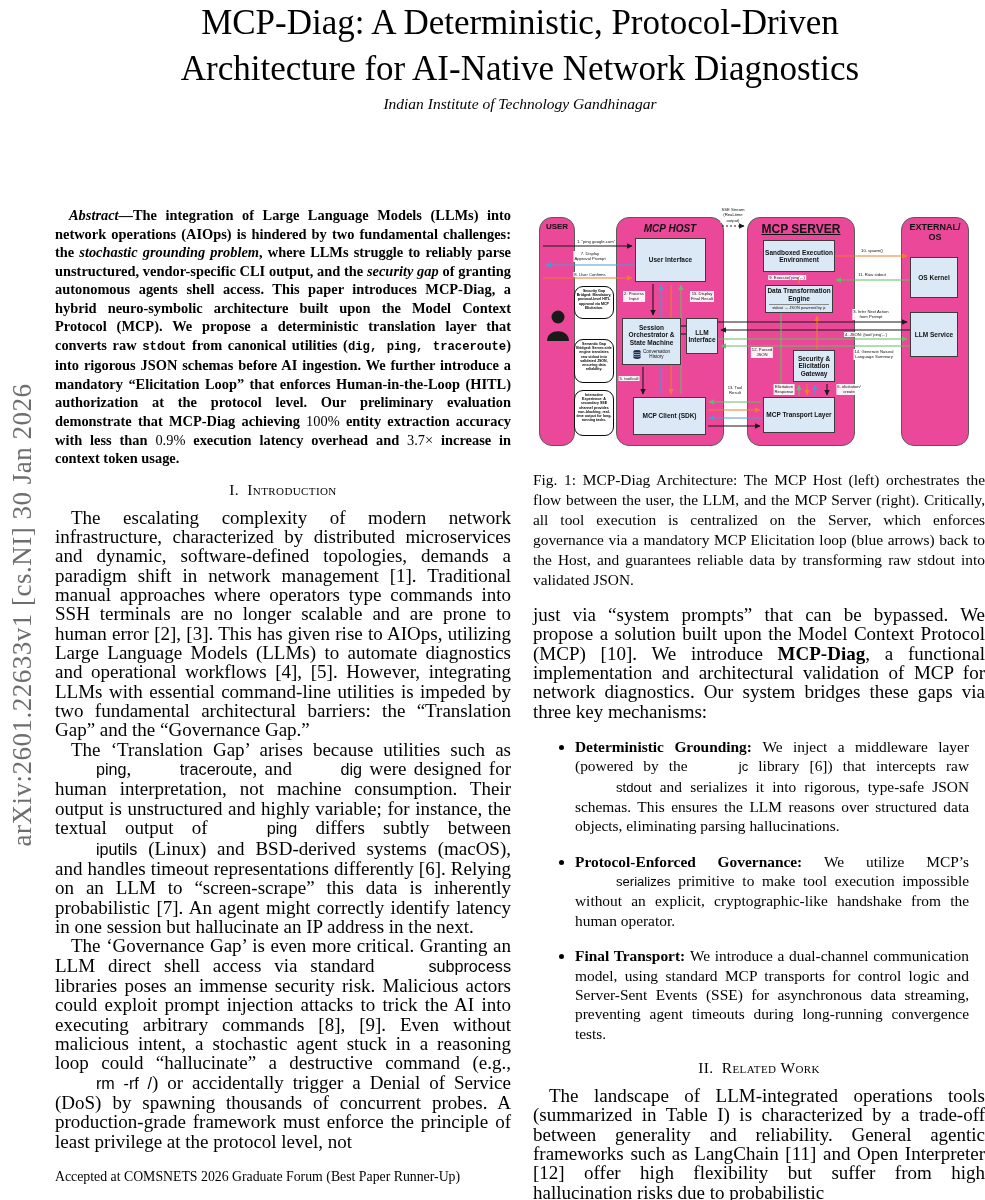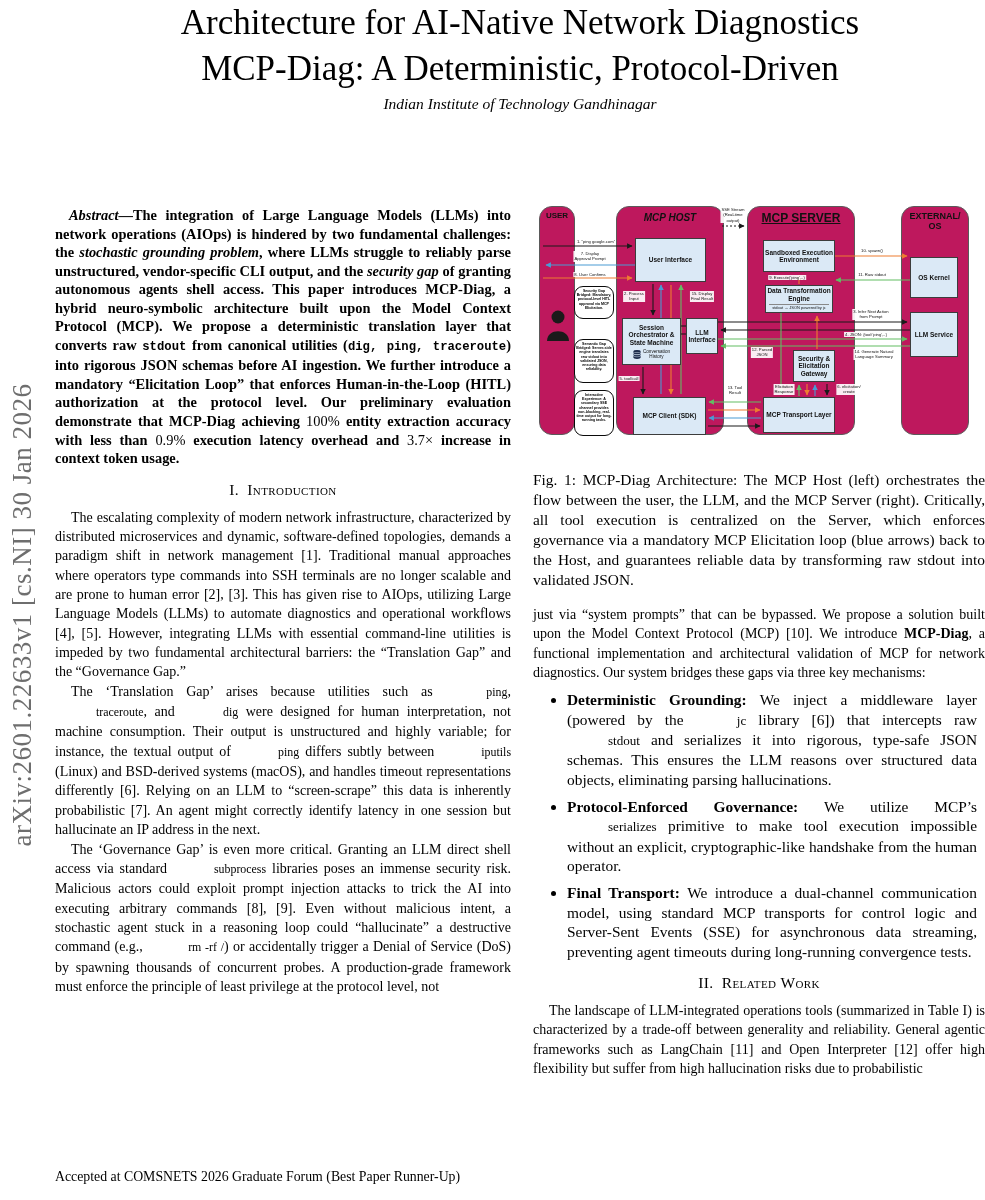--- a/index.html
+++ b/index.html
@@ -18,35 +18,35 @@
 
   
   .col{position:absolute;top:206px;}
   .col-left{left:55px;width:456px;}
   .col-right{left:533px;width:452px;}
 
   p{margin:0;}
   .abstract{font-weight:bold;font-size:14.4px;line-height:18.55px;text-align:justify;text-indent:14px;}
   .section{margin:13px 0 9px 0;text-align:center;font-size:15.5px;font-weight:normal;
            font-variant:small-caps;letter-spacing:.4px;}
-  .para{font-size:14px;line-height:19.35px;text-align:justify;text-indent:16px;}
+  .para{font-size:19px;line-height:19.35px;text-align:justify;text-indent:16px;}
   .para.noindent{text-indent:0;}
   .seg-b{font-weight:bold;}
   .seg-bi{font-weight:bold;font-style:italic;}
-  .seg-m{font-family:Liberation Serif, serif;font-size:.85em;padding-left:41px;}
+  .seg-m{font-family:Liberation Sans, sans-serif;font-size:.85em;padding-left:41px;}
   .seg-bm{font-family:"Liberation Mono",monospace;font-size:.85em;font-weight:bold;}
   .seg-r{font-weight:normal;}
   ul.mech{margin:1px 0 0 4px;padding-left:22px;}
-  ul.mech li{font-size:15.4px;line-height:19.35px;text-align:justify;margin:8px;}
+  ul.mech li{font-size:15.4px;line-height:19.35px;text-align:justify;margin:16px;}
   .footnote{position:absolute;left:55px;top:1169px;width:456px;font-size:13.8px;}
 
   
   figure{margin:0;}
   .fig-canvas{position:relative;width:452px;height:250px;font-family:"Liberation Sans",sans-serif;}
-  .fig-col{position:absolute;top:0;height:227px;border:1.3px solid #5a5a5a;border-radius:13px;background:#be185d;z-index:0;}
+  .fig-col{position:absolute;top:11px;height:227px;border:1.3px solid #5a5a5a;border-radius:13px;background:#ec4899;z-index:0;}
   .fig-col-title{position:absolute;top:5px;left:0;right:0;text-align:center;font-weight:bold;color:#111;
                  white-space:pre-line;line-height:1.1;}
   .fig-box{position:absolute;background:#dbe9f6;border:1px solid #3c3c3c;z-index:2;
            display:flex;flex-direction:column;align-items:center;justify-content:center;
            font-weight:bold;font-size:6.5px;line-height:1.15;text-align:center;color:#111;padding:1px;box-sizing:border-box;}
   .fig-box .sub{font-weight:normal;font-size:4px;border-top:1px solid #888;margin-top:2px;padding-top:1px;width:95%;}
   .bubble{position:absolute;width:40px;border:1.6px solid #0a0a0a;border-radius:9px;background:#fff;z-index:2;
           font-size:3.6px;font-weight:bold;line-height:1.18;text-align:center;padding:2px 1px;box-sizing:border-box;overflow:hidden;}
   .fig-arrows{position:absolute;left:0;top:0;z-index:1;}
   .fig-lbl{position:absolute;transform:translateX(-50%);z-index:3;background:rgba(255,255,255,.92);
@@ -57,22 +57,22 @@
   .gap{height:15px;}
 </style>
 </head>
 <body>
 
 <div class="page">
 
   <div class="arxiv">arXiv:2601.22633v1  [cs.NI]  30 Jan 2026</div>
 
   <div class="hdr">
+    <div class="title-line">MCP-Diag: A Deterministic, Protocol-Driven</div>
     <div class="title-line">Architecture for AI-Native Network Diagnostics</div>
-    <div class="title-line">MCP-Diag: A Deterministic, Protocol-Driven</div>
     <div class="affil">Indian Institute of Technology Gandhinagar</div>
   </div>
 
   <div class="col col-left">
     <p class="abstract"><span class="seg-bi">Abstract</span><span class="seg-b">—The integration of Large Language Models (LLMs) into network operations (AIOps) is hindered by two fundamental challenges: the </span><span class="seg-bi">stochastic grounding problem</span><span class="seg-b">, where LLMs struggle to reliably parse unstructured, vendor-specific CLI output, and the </span><span class="seg-bi">security gap</span><span class="seg-b"> of granting autonomous agents shell access. This paper introduces MCP-Diag, a hybrid neuro-symbolic architecture built upon the Model Context Protocol (MCP). We propose a deterministic translation layer that converts raw </span><span class="seg-bm">stdout</span><span class="seg-b"> from canonical utilities (</span><span class="seg-bm">dig, ping, traceroute</span><span class="seg-b">) into rigorous JSON schemas before AI ingestion. We further introduce a mandatory “Elicitation Loop” that enforces Human-in-the-Loop (HITL) authorization at the protocol level. Our preliminary evaluation demonstrate that MCP-Diag achieving </span><span class="seg-r">100%</span><span class="seg-b"> entity extraction accuracy with less than </span><span class="seg-r">0.9%</span><span class="seg-b"> execution latency overhead and </span><span class="seg-r">3.7×</span><span class="seg-b"> increase in context token usage.</span></p>
     <h2 class="section">I. Introduction</h2>
     <p class="para"><span>The escalating complexity of modern network infrastructure, characterized by distributed microservices and dynamic, software-defined topologies, demands a paradigm shift in network management [1]. Traditional manual approaches where operators type commands into SSH terminals are no longer scalable and are prone to human error [2], [3]. This has given rise to AIOps, utilizing Large Language Models (LLMs) to automate diagnostics and operational workflows [4], [5]. However, integrating LLMs with essential command-line utilities is impeded by two fundamental architectural barriers: the “Translation Gap” and the “Governance Gap.”</span></p>
     <p class="para"><span>The ‘Translation Gap’ arises because utilities such as </span><span class="seg-m">ping</span><span>, </span><span class="seg-m">traceroute</span><span>, and </span><span class="seg-m">dig</span><span> were designed for human interpretation, not machine consumption. Their output is unstructured and highly variable; for instance, the textual output of </span><span class="seg-m">ping</span><span> differs subtly between </span><span class="seg-m">iputils</span><span> (Linux) and BSD-derived systems (macOS), and handles timeout representations differently [6]. Relying on an LLM to “screen-scrape” this data is inherently probabilistic [7]. An agent might correctly identify latency in one session but hallucinate an IP address in the next.</span></p>
     <p class="para"><span>The ‘Governance Gap’ is even more critical. Granting an LLM direct shell access via standard </span><span class="seg-m">subprocess</span><span> libraries poses an immense security risk. Malicious actors could exploit prompt injection attacks to trick the AI into executing arbitrary commands [8], [9]. Even without malicious intent, a stochastic agent stuck in a reasoning loop could “hallucinate” a destructive command (e.g., </span><span class="seg-m">rm -rf /</span><span>) or accidentally trigger a Denial of Service (DoS) by spawning thousands of concurrent probes. A production-grade framework must enforce the principle of least privilege at the protocol level, not</span></p>
   </div>

